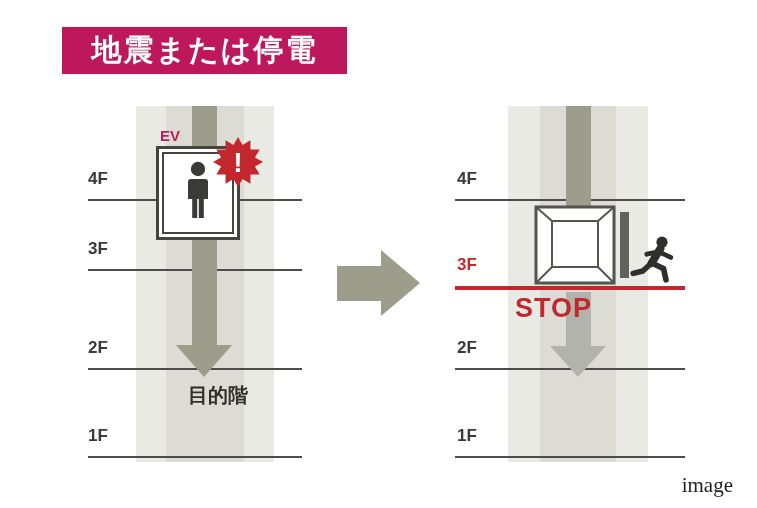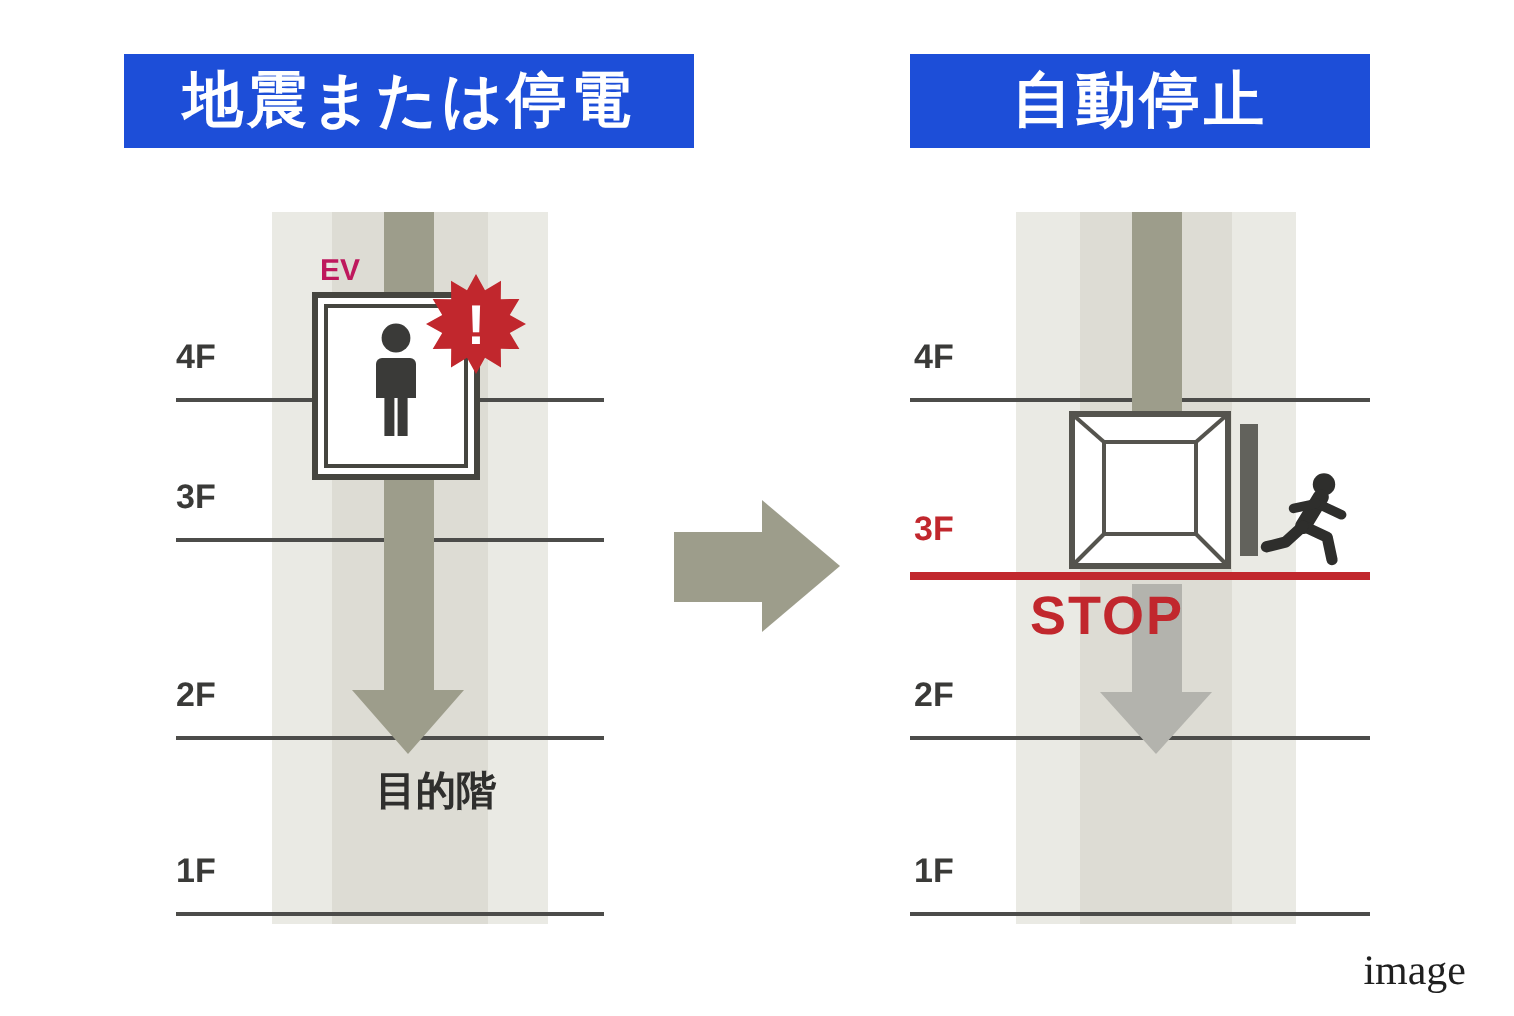--- a/index.html
+++ b/index.html
@@ -3,21 +3,21 @@
 <meta charset="utf-8">
 <style>
   html,body { margin:0; padding:0; background:#fff; }
   .canvas {
     position:relative; width:757px; height:508px; background:#ffffff;
     font-family:"Liberation Sans", sans-serif; overflow:hidden;
   }
 
   
   .header {
-    position:absolute; top:27px; height:47px; background:#1d4ed8; color:#fff;
+    position:absolute; top:27px; height:47px; background:#be185d; color:#fff;
     font-size:30px; font-weight:bold; letter-spacing:2px;
     display:flex; align-items:center; justify-content:center; z-index:6;
   }
   .header-left  { left:62px;  width:285px; }
   .header-right { left:455px; width:230px; }
 
   
   .shaft { position:absolute; top:106px; height:356px; background:#eaeae4; z-index:1; }
   .shaft-left  { left:136px; width:138px; }
   .shaft-right { left:508px; width:140px; }
@@ -130,21 +130,20 @@
       <polygon fill="#c1272d" points="51,26 42.9,30.5 47.7,38.5 38.4,38.4 38.5,47.7 30.5,42.9 26,51 21.5,42.9 13.5,47.7 13.6,38.4 4.35,38.5 9.1,30.5 1,26 9.1,21.5 4.35,13.5 13.6,13.6 13.5,4.35 21.5,9.1 26,1 30.5,9.1 38.5,4.35 38.4,13.6 47.7,13.5 42.9,21.5"></polygon>
       <text x="26" y="36" text-anchor="middle" font-size="28" font-weight="bold" fill="#ffffff" font-family="Liberation Sans, sans-serif">!</text>
     </svg>
   </div>
 
   <div class="destination">目的階</div>
 
   <div class="center-arrow-rect"></div>
   <div class="center-arrow-head"></div>
 
-  <div class="header header-right">自動停止</div>
 
   <div class="shaft shaft-right">
     <div class="shaft-inner"></div>
   </div>
 
   <div class="floor-line fl-right r4f"></div>
   <div class="stop-line"></div>
   <div class="floor-line fl-right r2f"></div>
   <div class="floor-line fl-right r1f"></div>
 

